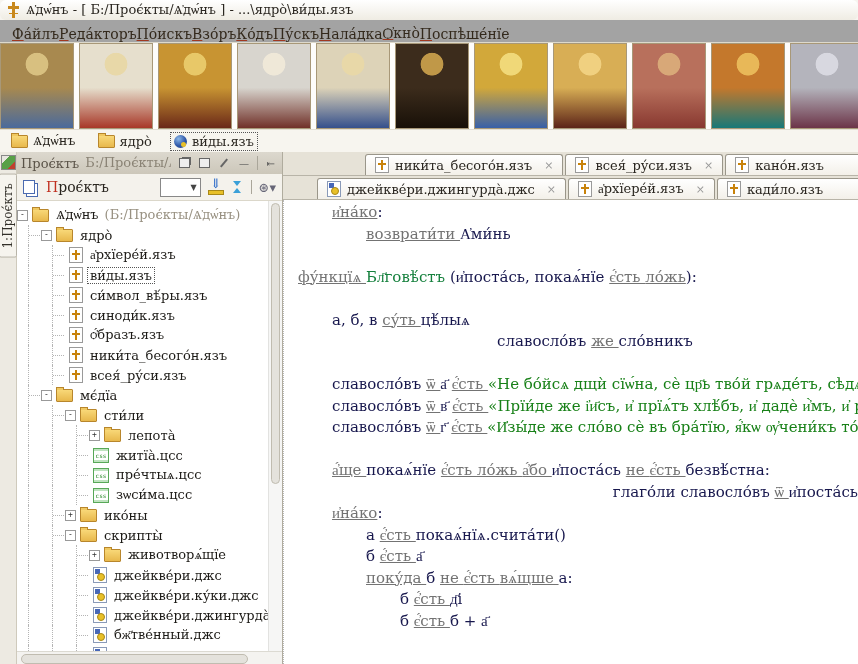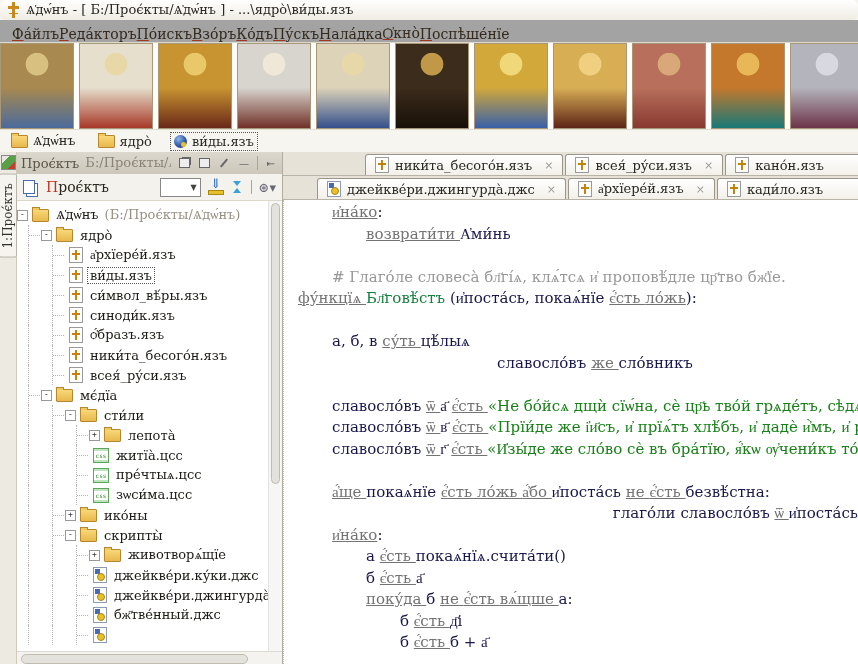--- a/index.html
+++ b/index.html
@@ -340,20 +340,28 @@
               <span class="exp">+</span>
               <span class="ico-folder"></span>
               <span class="tree-label">животворѧ́щїе</span>
             </div>
             <div class="tree-row">
               <span class="tw line"></span>
               <span class="tw line"></span>
               <span class="tw elbow"></span>
               <span class="hstub"></span>
               <span class="ico-js"></span>
+              <span class="tree-label">джейкве́ри.джс</span>
+            </div>
+            <div class="tree-row">
+              <span class="tw line"></span>
+              <span class="tw line"></span>
+              <span class="tw elbow"></span>
+              <span class="hstub"></span>
+              <span class="ico-js"></span>
               <span class="tree-label">джейкве́ри.ку́ки.джс</span>
             </div>
             <div class="tree-row">
               <span class="tw line"></span>
               <span class="tw line"></span>
               <span class="tw elbow"></span>
               <span class="hstub"></span>
               <span class="ico-js"></span>
               <span class="tree-label">джейкве́ри.джингурда̀.джс</span>
             </div>
@@ -415,21 +423,20 @@
           </div>
           <div class="tab cut">
             <span class="ico-yaz"></span>
             <span>кади́ло.язъ</span>
           </div>
         </div>
       <div class="code" id="code">
           <div class="cl" style="padding-left: 34px;"><span class="tk-k">и҆на́ко</span><span class="tk-d">:</span></div>
           <div class="cl" style="padding-left: 68px;"><span class="tk-k">возврати́ти </span><span class="tk-i">А҆ми́нь</span></div>
           <div class="cl" style="padding-left: 0px;"></div>
-          <div class="cl" style="padding-left: 34px;"><span class="tk-c"># Глаго́ле словеса̀ бл҃гі́ѧ, клѧ́тсѧ и҆ проповѣ́дле цр҃тво бж҃їе.</span></div>
           <div class="cl" style="padding-left: 0px;"><span class="tk-k">фу́нкцїѧ </span><span class="tk-f">Бл҃говѣ́стъ </span><span class="tk-d">(</span><span class="tk-i">и҆поста́сь</span><span class="tk-d">, </span><span class="tk-i">покаѧ́нїе </span><span class="tk-k">є҆́сть </span><span class="tk-k">ло́жь</span><span class="tk-d">):</span></div>
           <div class="cl" style="padding-left: 0px;"></div>
           <div class="cl" style="padding-left: 34px;"><span class="tk-i">а, б, в </span><span class="tk-k">су́ть </span><span class="tk-i">цѣ́лыѧ</span></div>
           <div class="cl" style="padding-left: 34px; text-align: center;"><span class="tk-i">славосло́въ </span><span class="tk-k">же </span><span class="tk-i">сло́вникъ</span></div>
           <div class="cl" style="padding-left: 0px;"></div>
           <div class="cl" style="padding-left: 34px;"><span class="tk-i">славосло́въ </span><span class="tk-k">ѿ </span><span class="tk-n">а҃ </span><span class="tk-k">є҆́сть </span><span class="tk-s">«Не бо́йсѧ дщѝ сїѡ́на, сѐ цр҃ь тво́й грѧде́тъ, сѣдѧ̀</span></div>
           <div class="cl" style="padding-left: 34px;"><span class="tk-i">славосло́въ </span><span class="tk-k">ѿ </span><span class="tk-n">в҃ </span><span class="tk-k">є҆́сть </span><span class="tk-s">«Прїи́де же і҆и҃съ, и҆ прїѧ́тъ хлѣ́бъ, и҆ дадѐ и҆̀мъ, и҆ ры</span></div>
           <div class="cl" style="padding-left: 34px;"><span class="tk-i">славосло́въ </span><span class="tk-k">ѿ </span><span class="tk-n">г҃ </span><span class="tk-k">є҆́сть </span><span class="tk-s">«И҆зы́де же сло́во сѐ въ бра́тїю, я҆́кѡ ѹ҆чени́къ то́й</span></div>
           <div class="cl" style="padding-left: 0px;"></div>
           <div class="cl" style="padding-left: 34px;"><span class="tk-k">а҆́ще </span><span class="tk-i">покаѧ́нїе </span><span class="tk-k">є҆́сть </span><span class="tk-k">ло́жь </span><span class="tk-k">а҆́бо </span><span class="tk-i">и҆поста́сь </span><span class="tk-k">не </span><span class="tk-k">є҆́сть </span><span class="tk-i">безвѣ́стна</span><span class="tk-d">:</span></div>

